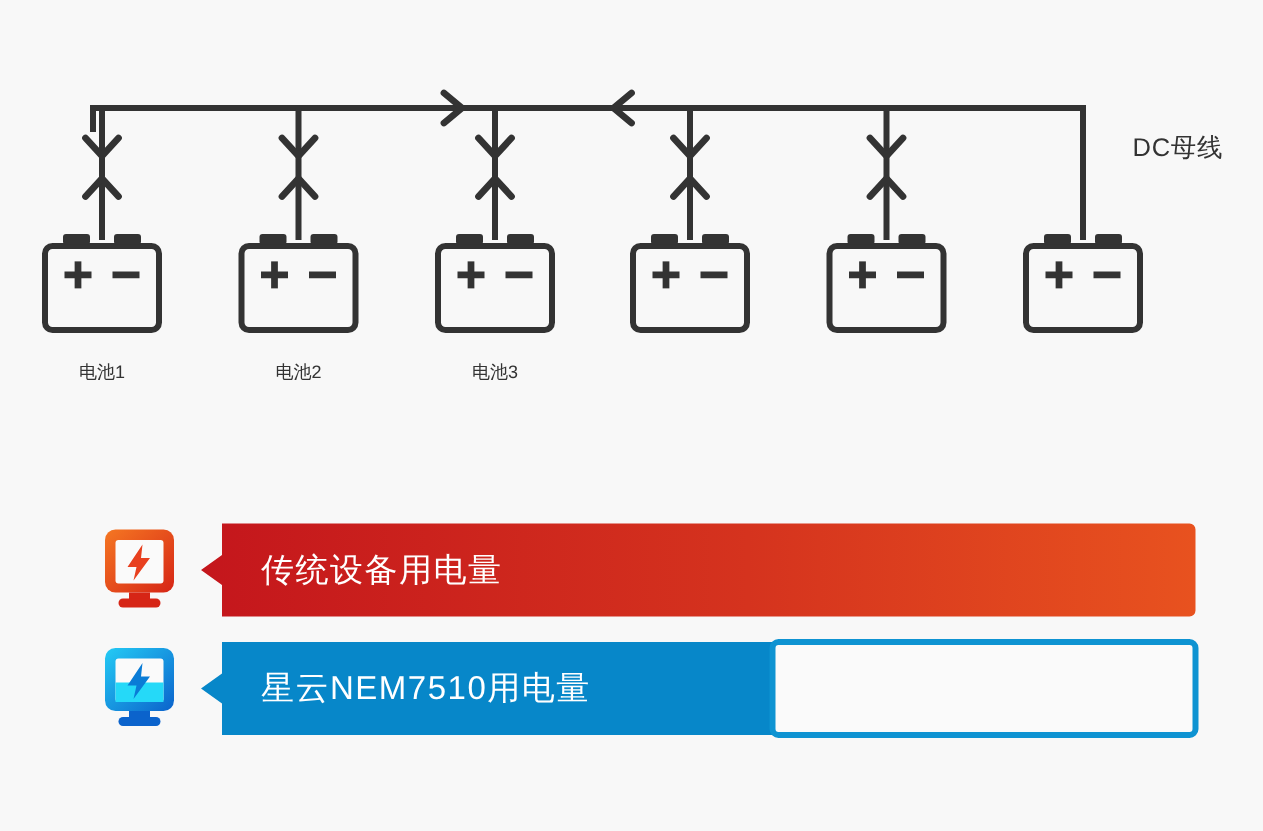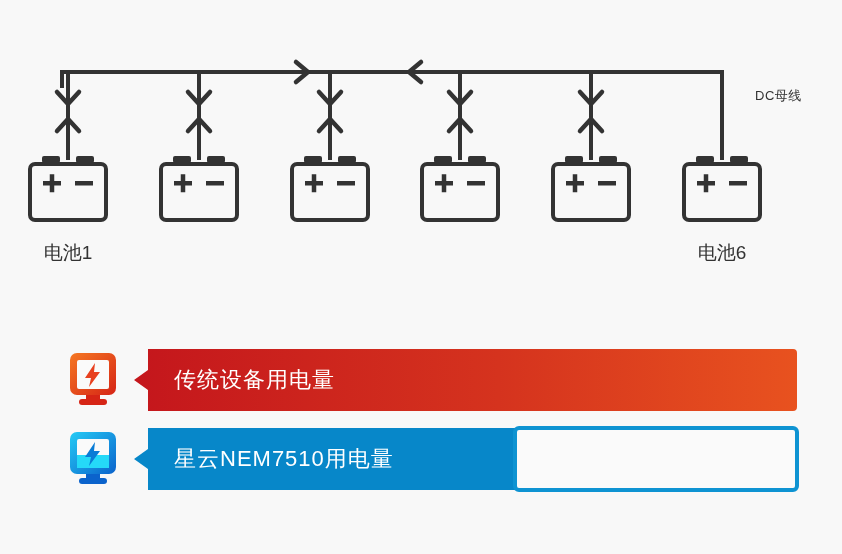--- a/index.html
+++ b/index.html
@@ -12,32 +12,32 @@
   }
   #stage{position:absolute;inset:0;width:842px;height:554px;}
 
   
   #diagram{position:absolute;left:0;top:0;width:842px;height:300px;}
   #diagram svg{display:block;}
 
   .bus-label{
     position:absolute;
     left:755px;top:87px;
-    font-size:13px;
+    font-size:17px;
     color:#333333;
     letter-spacing:0.5px;
     white-space:nowrap;
   }
 
   .batt-label{
     position:absolute;
     top:240px;
     width:100px;
     text-align:center;
-    font-size:19px;
+    font-size:12px;
     color:#333333;
     white-space:nowrap;
   }
 
   
   .bar-row{position:absolute;left:0;width:842px;height:70px;margin-left:26px;}
   #row-red{top:345px;}
   #row-blue{top:424px;}
 
   .icon-wrap{
@@ -158,21 +158,22 @@
           <rect x="-25" y="-11" width="18" height="4.5" fill="#333333"></rect>
           <rect x="-18.25" y="-17.75" width="4.5" height="18" fill="#333333"></rect>
           <rect x="7" y="-11" width="18" height="4.5" fill="#333333"></rect>
         </g>
       </g>
     </svg>
 
     <div class="bus-label">DC母线</div>
 
     <div class="batt-label" style="left:18px">电池1</div>
-    <div class="batt-label" style="left:672px">电池6</div>
+    <div class="batt-label" style="left:149px">电池2</div>
+    <div class="batt-label" style="left:280px">电池3</div>
   </div>
 
   <div class="bar-row" id="row-red">
 
     <div class="icon-wrap">
       <svg width="50" height="56" viewBox="0 0 50 56" xmlns="http://www.w3.org/2000/svg">
         <defs>
           <linearGradient id="gRed" x1="0" y1="0" x2="1" y2="1">
             <stop offset="0%" stop-color="#F57722"></stop>
             <stop offset="100%" stop-color="#D62516"></stop>

